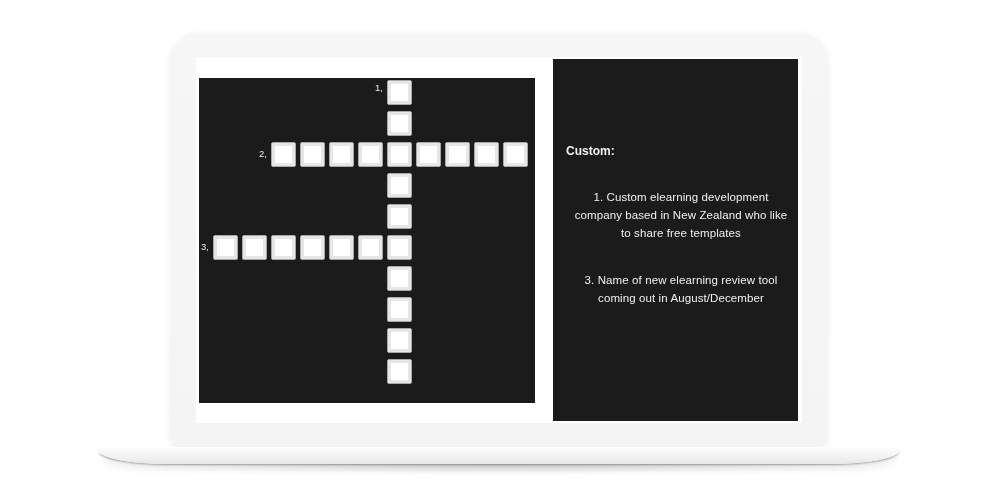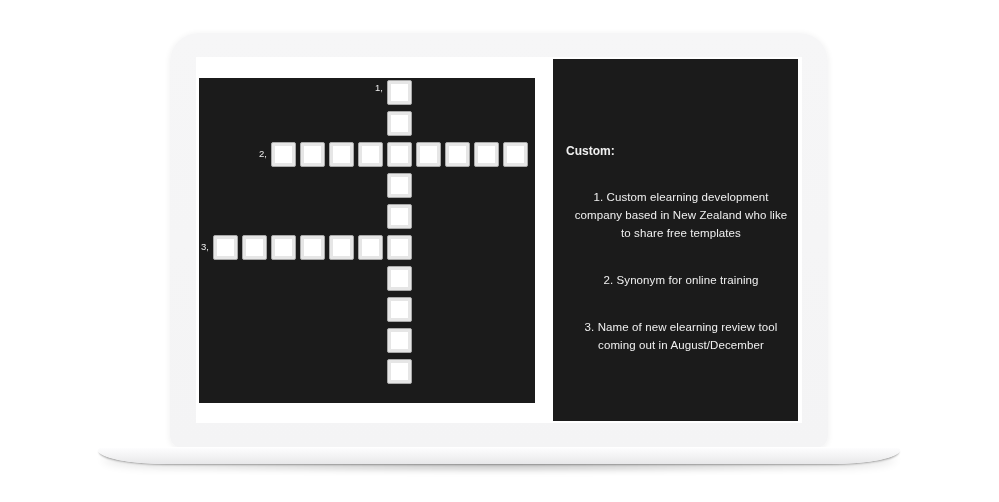--- a/index.html
+++ b/index.html
@@ -135,21 +135,20 @@
             <div class="cell" style="left: 145px; top: 155px;"></div>
             <div class="cell-label" style="left: -26px; top: 162px;">3,</div>
           </div>
       </div>
 
       <div class="clues-panel">
         <div class="clues-title">Custom:</div>
         <div class="clue">1. Custom elearning development
 company based in New Zealand who like
 to share free templates</div>
-        <div class="clue">2. Synonym for online training</div>
         <div class="clue">3. Name of new elearning review tool
 coming out in August/December</div>
       </div>
 
     </div>
   </div>
 
   <div class="base-shadow"></div>
   <div class="laptop-base"></div>
 

